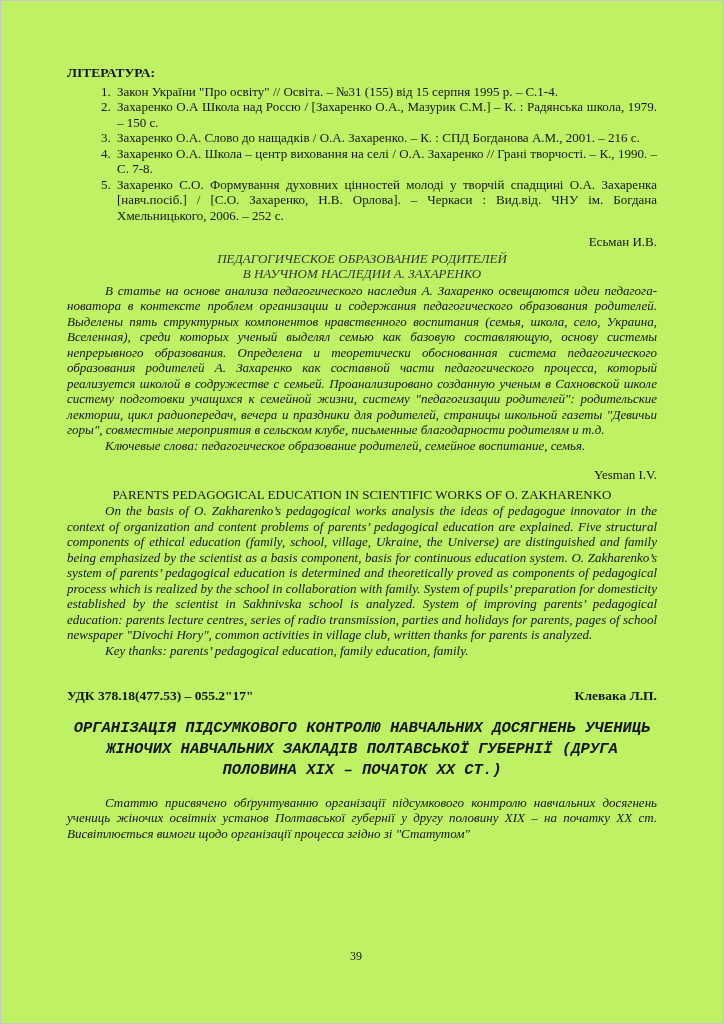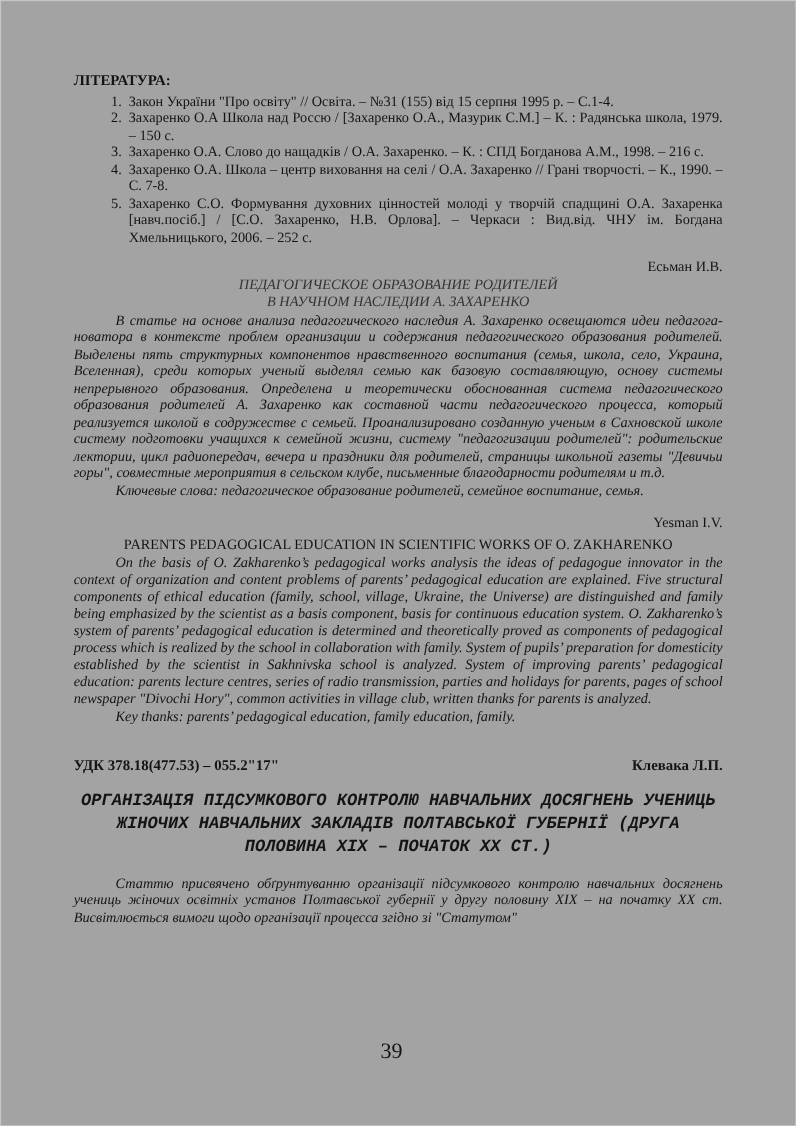--- a/index.html
+++ b/index.html
@@ -1,21 +1,21 @@
 <!DOCTYPE html>
 <html><head>
 <meta charset="utf-8">
 <style>
   html, body { margin: 0; padding: 0; background: #ffffff; }
   .page {
     position: relative;
     width: 724px;
     height: 1024px;
     box-sizing: border-box;
-    background: #a3a3a3;
+    background: #bef264;
     border: 1px solid #c6c6c6;
     padding: 64px 66px 0 66px;
     font-family: "Liberation Serif", serif;
     font-size: 13px;
     line-height: 15.5px;
     color: #141414;
     overflow: hidden;
   }
   .lit-heading {
     font-weight: bold;
@@ -66,34 +66,34 @@
     line-height: 21px;
     margin: 14px 6px 14px 6px;
     font-family: Liberation Mono, monospace;
   }
   .page-number {
     position: absolute;
     left: 0;
     right: 12px;
     top: 948px;
     text-align: center;
-    font-size: 20px;
+    font-size: 12px;
   }
 </style>
 </head>
 <body>
 
 <div class="page">
 
   <section>
     <h3 class="lit-heading">ЛІТЕРАТУРА:</h3>
     <ol class="lit-list">
       <li>Закон України "Про освіту" // Освіта. – №31 (155) від 15 серпня 1995 р. – С.1-4.</li>
       <li>Захаренко О.А Школа над Россю / [Захаренко О.А., Мазурик С.М.] – К. : Радянська школа, 1979. – 150 с.</li>
-      <li>Захаренко О.А. Слово до нащадків / О.А. Захаренко. – К. : СПД Богданова А.М., 1998. – 216 с.</li>
+      <li>Захаренко О.А. Слово до нащадків / О.А. Захаренко. – К. : СПД Богданова А.М., 2001. – 216 с.</li>
       <li>Захаренко О.А. Школа – центр виховання на селі / О.А. Захаренко // Грані творчості. – К., 1990. – С. 7-8.</li>
       <li>Захаренко С.О. Формування духовних цінностей молоді у творчій спадщині О.А. Захаренка [навч.посіб.] / [С.О. Захаренко, Н.В. Орлова]. – Черкаси : Вид.від. ЧНУ ім. Богдана Хмельницького, 2006. – 252 с.</li>
     </ol>
   </section>
 
   <section>
     <div class="author-right">Есьман И.В.</div>
     <div class="ru-title">
       <div>ПЕДАГОГИЧЕСКОЕ ОБРАЗОВАНИЕ РОДИТЕЛЕЙ</div>
       <div>В НАУЧНОМ НАСЛЕДИИ А. ЗАХАРЕНКО</div>

